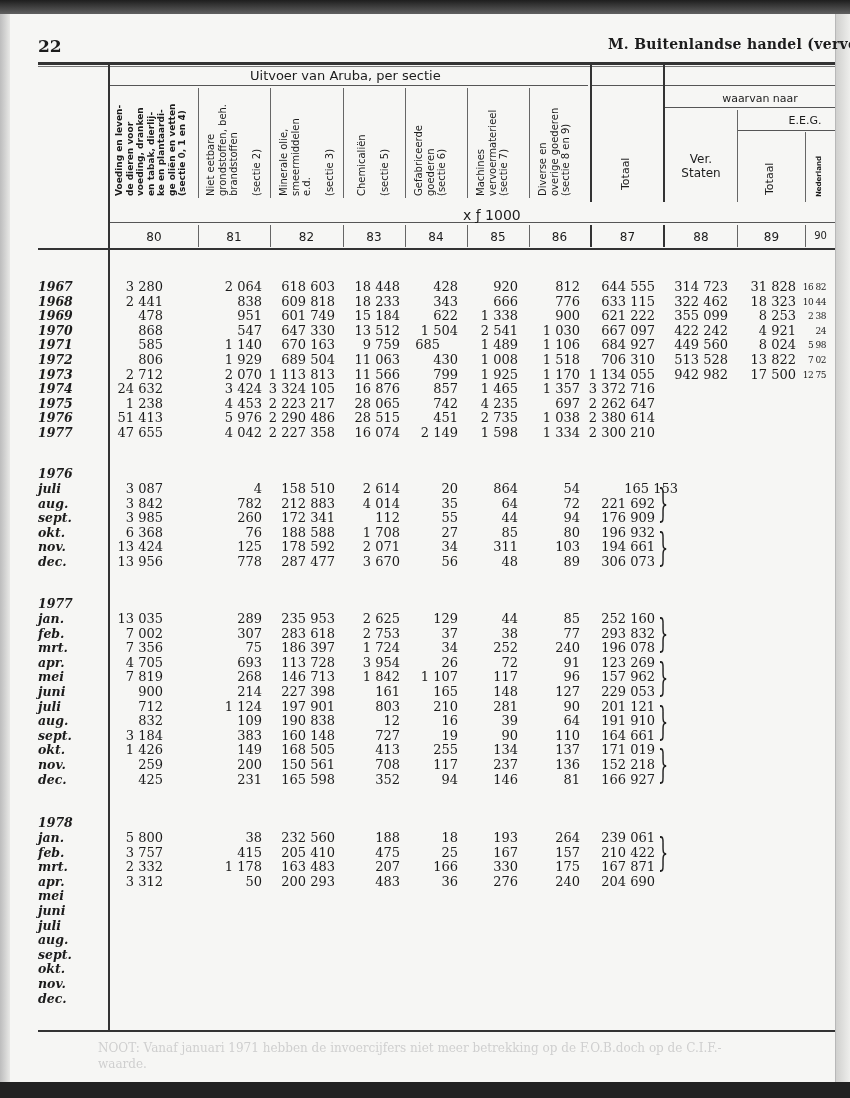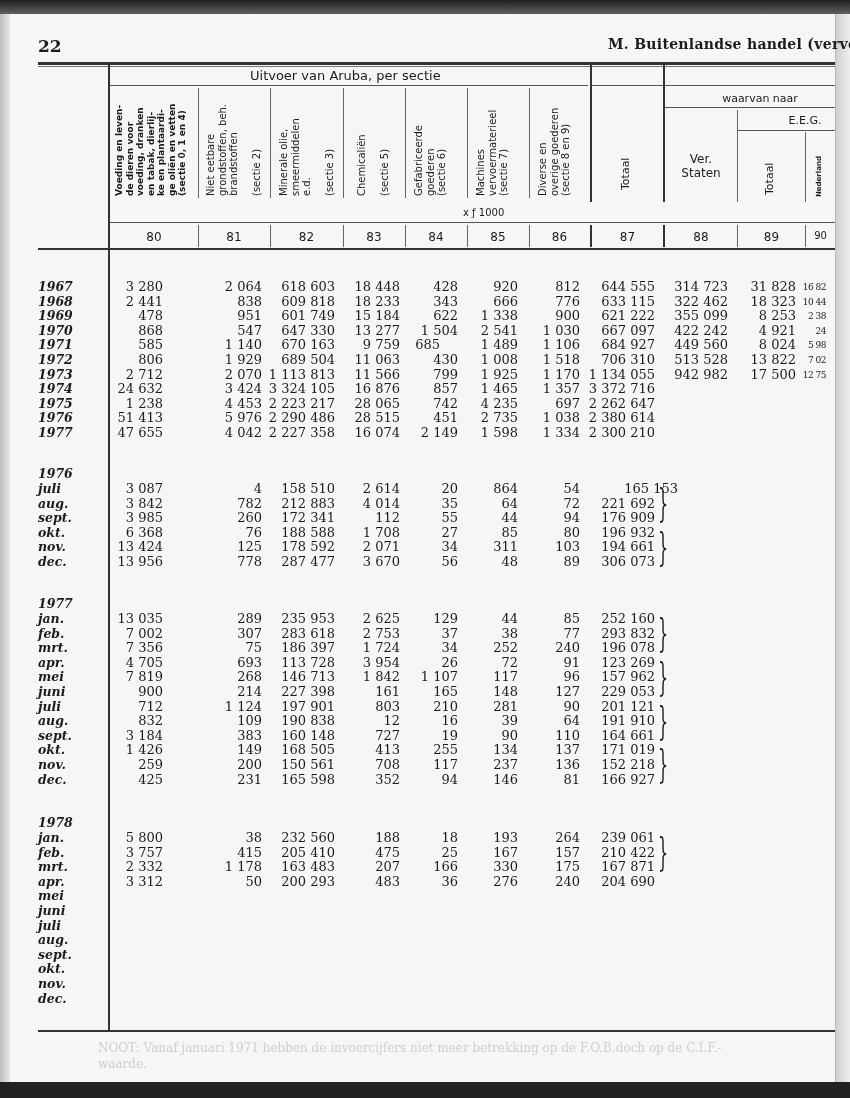--- a/index.html
+++ b/index.html
@@ -24,21 +24,21 @@
   .rule-top2 { position:absolute; left:38px; top:66px; width:797px; height:1px; background:#777; }
   .vline { position:absolute; background:#333; }
   .hline { position:absolute; background:#555; }
   .grouptitle { position:absolute; left:250px; top:68px; font-size:13px; font-family:"DejaVu Sans", sans-serif; }
   .vhead {
     position:absolute; font-family:"DejaVu Sans", sans-serif; font-size:10px; line-height:11.5px;
     writing-mode: vertical-rl; transform: rotate(180deg); text-align:left; white-space:pre-line;
   }
   .vhead.bold { font-weight:bold; font-size:9px; line-height:10.5px; }
   .colnum { position:absolute; top:230px; font-family:"DejaVu Sans", sans-serif; font-size:12px; text-align:center; }
-  .unit { position:absolute; left:463px; top:207px; font-family:"DejaVu Sans", sans-serif; font-size:10px; }
+  .unit { position:absolute; left:463px; top:207px; font-family:"DejaVu Sans", sans-serif; font-size:14px; }
   .hsmall { position:absolute; font-family:"DejaVu Sans", sans-serif; font-size:11px; text-align:center; }
   .rowlabel { position:absolute; left:38px; width:70px; font-style:italic; font-weight:bold; font-size:12.5px; line-height:14.6px; font-family:"DejaVu Serif", serif; }
   .cell { position:absolute; text-align:right; font-size:13px; line-height:14.6px; font-family:"DejaVu Serif", serif; white-space:nowrap; }
   .cell.narrow { font-size:9px; letter-spacing:-0.5px; }
   .brace { position:absolute; font-family:"DejaVu Serif", serif; font-size:40px; line-height:44px; transform: scaleX(0.4); transform-origin:left top; color:#222; }
   .rule-bot { position:absolute; left:38px; top:1030px; width:797px; height:2px; background:#333; }
   .note { position:absolute; left:98px; top:1040px; font-size:12px; line-height:16px; color:#cfcfcf; transform: scaleX(1); }
 </style>
 </head>
 <body>
@@ -171,21 +171,21 @@
     <div class="cell" style="top: 309.2px; left: 456px; width: 62px;">1 338</div>
     <div class="cell" style="top: 309.2px; left: 520px; width: 60px;">900</div>
     <div class="cell" style="top: 309.2px; left: 575px; width: 80px;">621 222</div>
     <div class="cell" style="top: 309.2px; left: 656px; width: 72px;">355 099</div>
     <div class="cell" style="top: 309.2px; left: 730px; width: 66px;">8 253</div>
     <div class="cell narrow" style="top: 309.2px; left: 800px; width: 26px;">2 38</div>
     <div class="rowlabel" style="top: 323.8px;">1970</div>
     <div class="cell" style="top: 323.8px; left: 83px; width: 80px;">868</div>
     <div class="cell" style="top: 323.8px; left: 192px; width: 70px;">547</div>
     <div class="cell" style="top: 323.8px; left: 255px; width: 80px;">647 330</div>
-    <div class="cell" style="top: 323.8px; left: 335px; width: 65px;">13 277</div>
+    <div class="cell" style="top: 323.8px; left: 335px; width: 65px;">13 512</div>
     <div class="cell" style="top: 323.8px; left: 398px; width: 60px;">1 504</div>
     <div class="cell" style="top: 323.8px; left: 456px; width: 62px;">2 541</div>
     <div class="cell" style="top: 323.8px; left: 520px; width: 60px;">1 030</div>
     <div class="cell" style="top: 323.8px; left: 575px; width: 80px;">667 097</div>
     <div class="cell" style="top: 323.8px; left: 656px; width: 72px;">422 242</div>
     <div class="cell" style="top: 323.8px; left: 730px; width: 66px;">4 921</div>
     <div class="cell narrow" style="top: 323.8px; left: 800px; width: 26px;">24</div>
     <div class="rowlabel" style="top: 338.4px;">1971</div>
     <div class="cell" style="top: 338.4px; left: 83px; width: 80px;">585</div>
     <div class="cell" style="top: 338.4px; left: 192px; width: 70px;">1 140</div>

